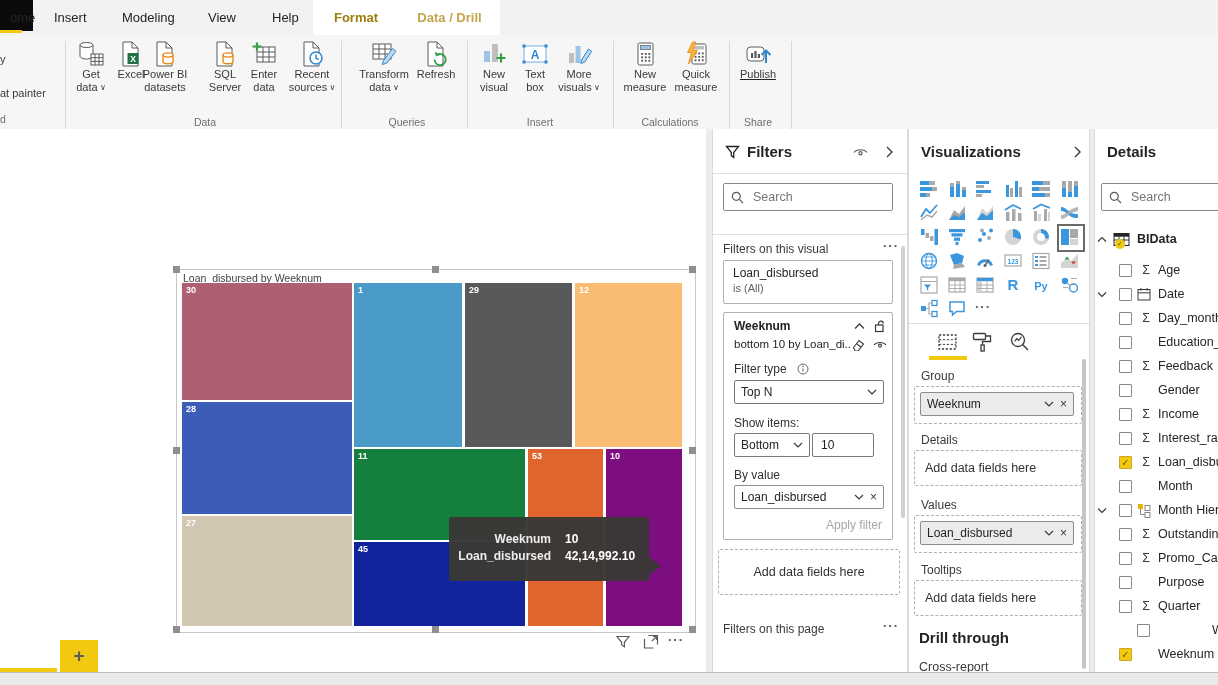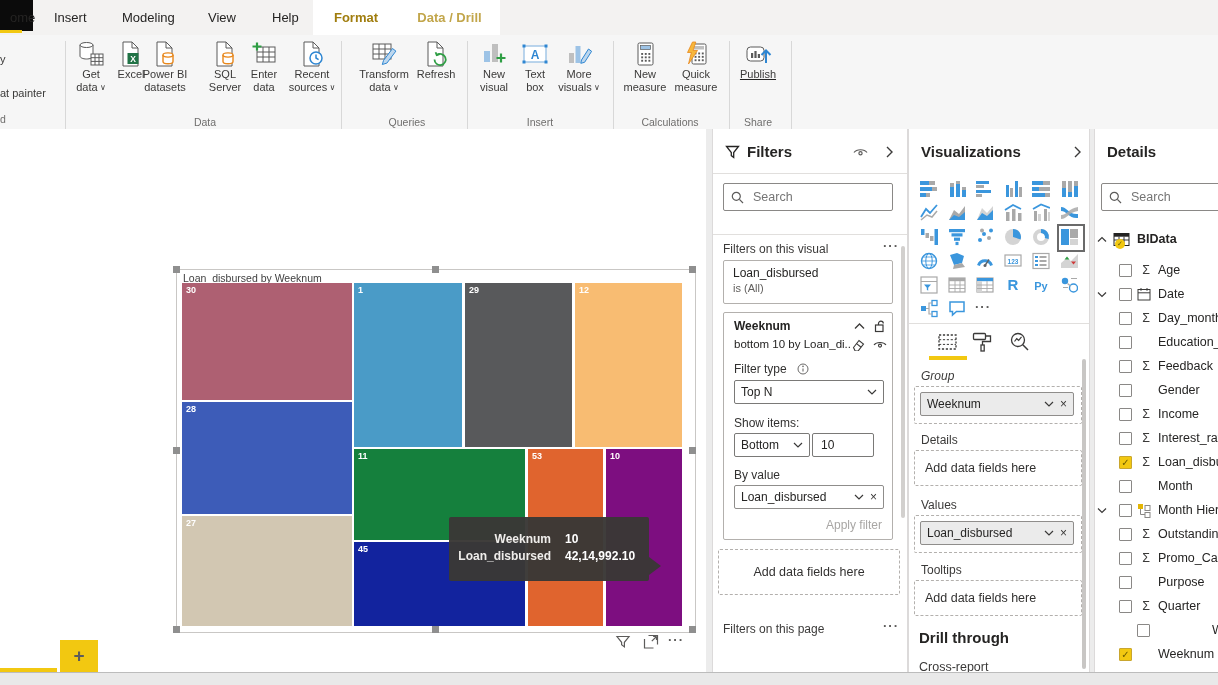--- a/index.html
+++ b/index.html
@@ -773,21 +773,21 @@
         </svg>
     </span>
     <span class="abs" style="left:100px;top:202px;">
       <svg width="22" height="22" viewBox="0 0 22 22">
           <circle cx="9" cy="9" r="6.5" fill="none" stroke="#3b3a39" stroke-width="1.3"></circle>
           <path d="M13.8 13.8L19 19" stroke="#3b3a39" stroke-width="1.5"></path>
           <path d="M5.5 10.5l2.2-2.8 2 1.6 2.8-3.4" fill="none" stroke="#3b3a39" stroke-width="1.2"></path>
         </svg>
     </span>
 
-    <span class="sec-label abs" style="left:12px;top:240px;font-style:italic;">Group</span>
+    <span class="sec-label abs" style="left:12px;top:240px;">Group</span>
     <div class="dashed-well" style="left:5px;top:257px;width:166px;height:36px;"></div>
     <div class="chip" style="left:11px;top:263px;width:140px;">
       <span>Weeknum</span>
       <span style="display:flex;align-items:center;">
         <span>
             <svg width="10" height="6" viewBox="0 0 10 6">
               <path d="M1 1l4 4 4-4" fill="none" stroke="#3b3a39" stroke-width="1.2"></path>
             </svg>
           </span>
         <span class="x">×</span>

